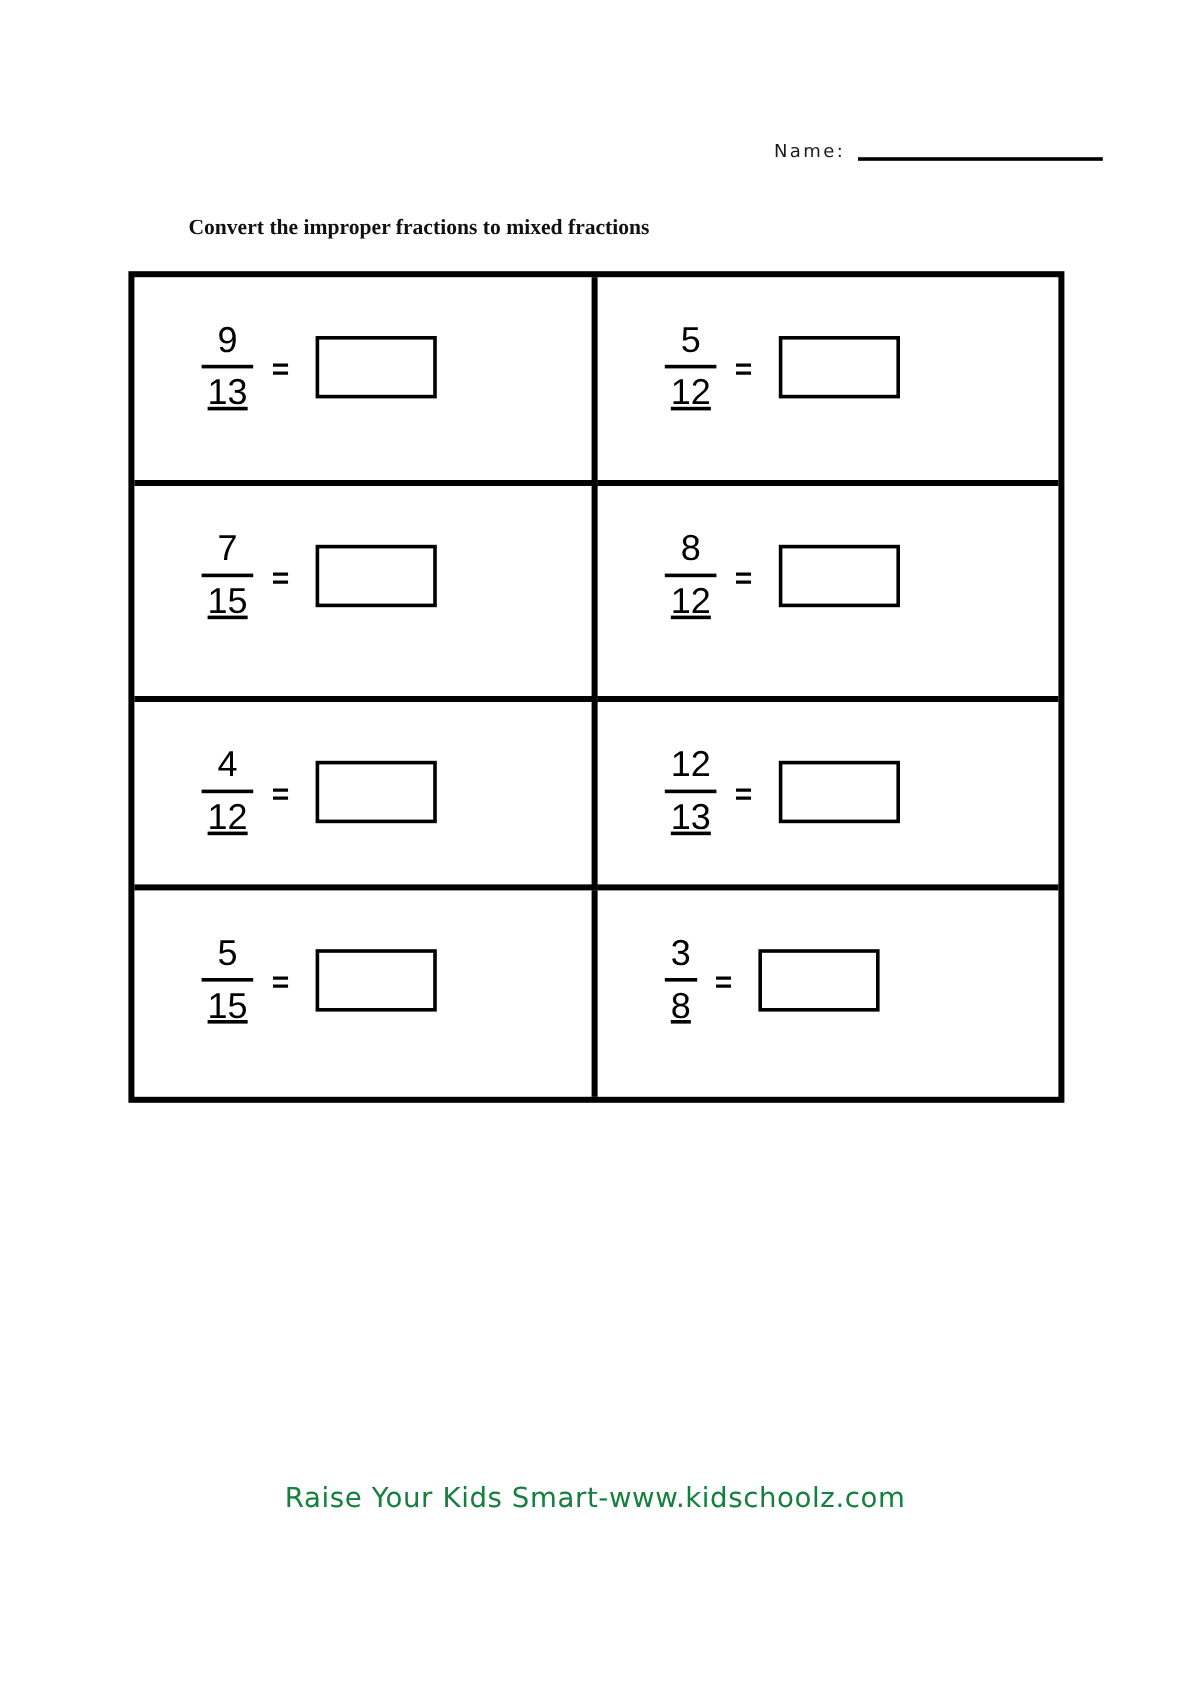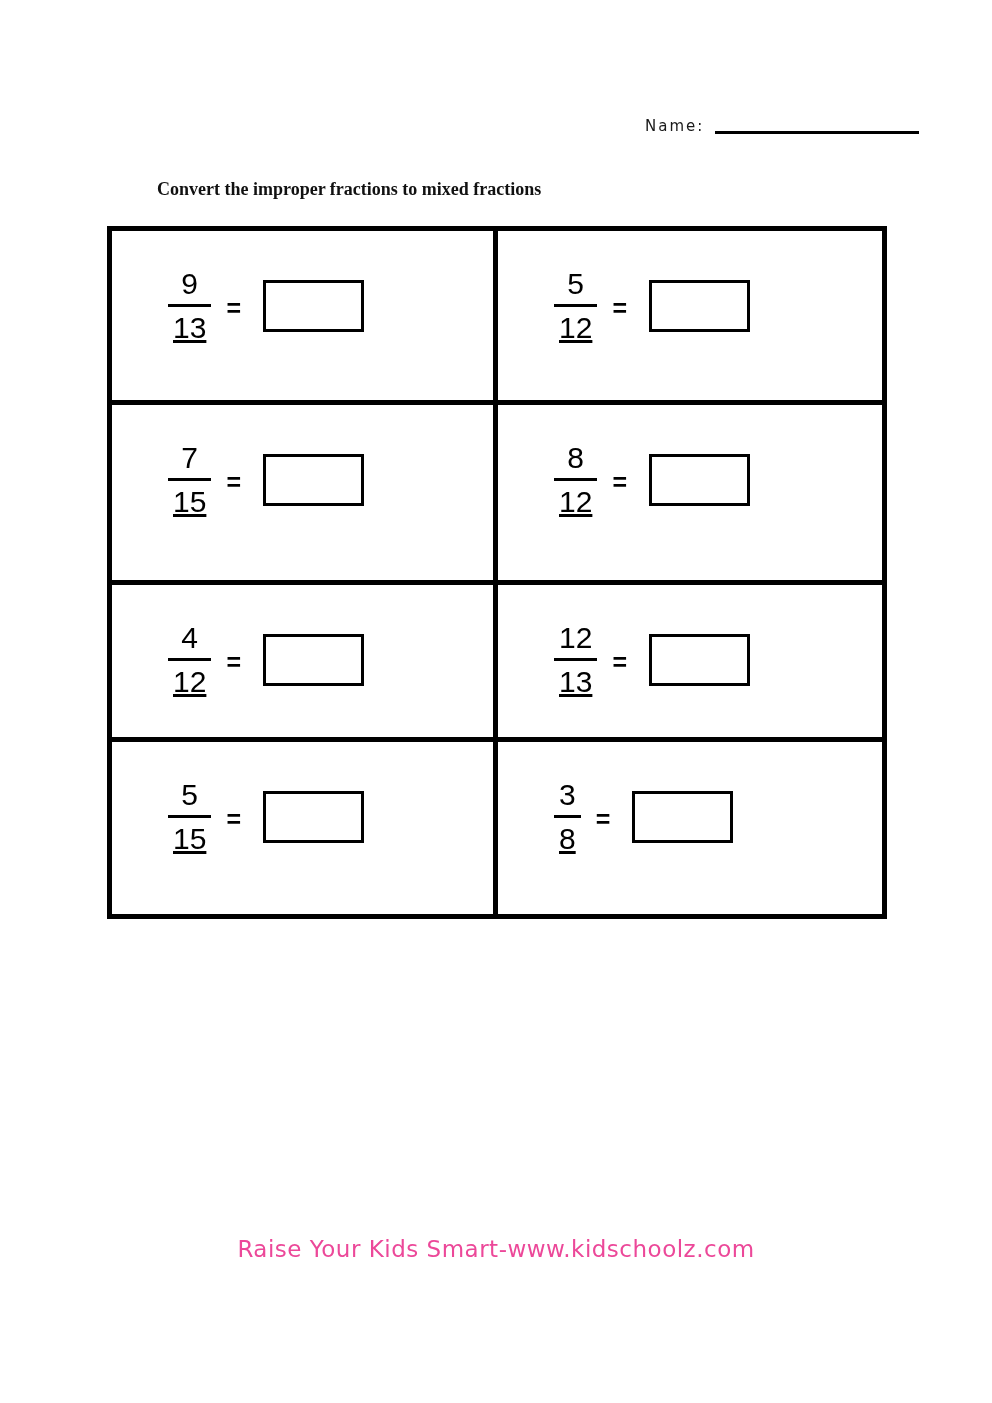--- a/index.html
+++ b/index.html
@@ -108,21 +108,21 @@
   
   .footer {
     position: absolute;
     top: 1236px;
     left: 0;
     width: 100%;
     text-align: center;
     font-family: "DejaVu Sans", sans-serif;
     font-size: 23px;
     letter-spacing: 0.5px;
-    color: #ec4899;
+    color: #15803d;
   }
 </style>
 </head>
 <body>
 
 <div class="name-row">
   <span class="name-label">Name:</span>
   <span class="name-line"></span>
 </div>
 

